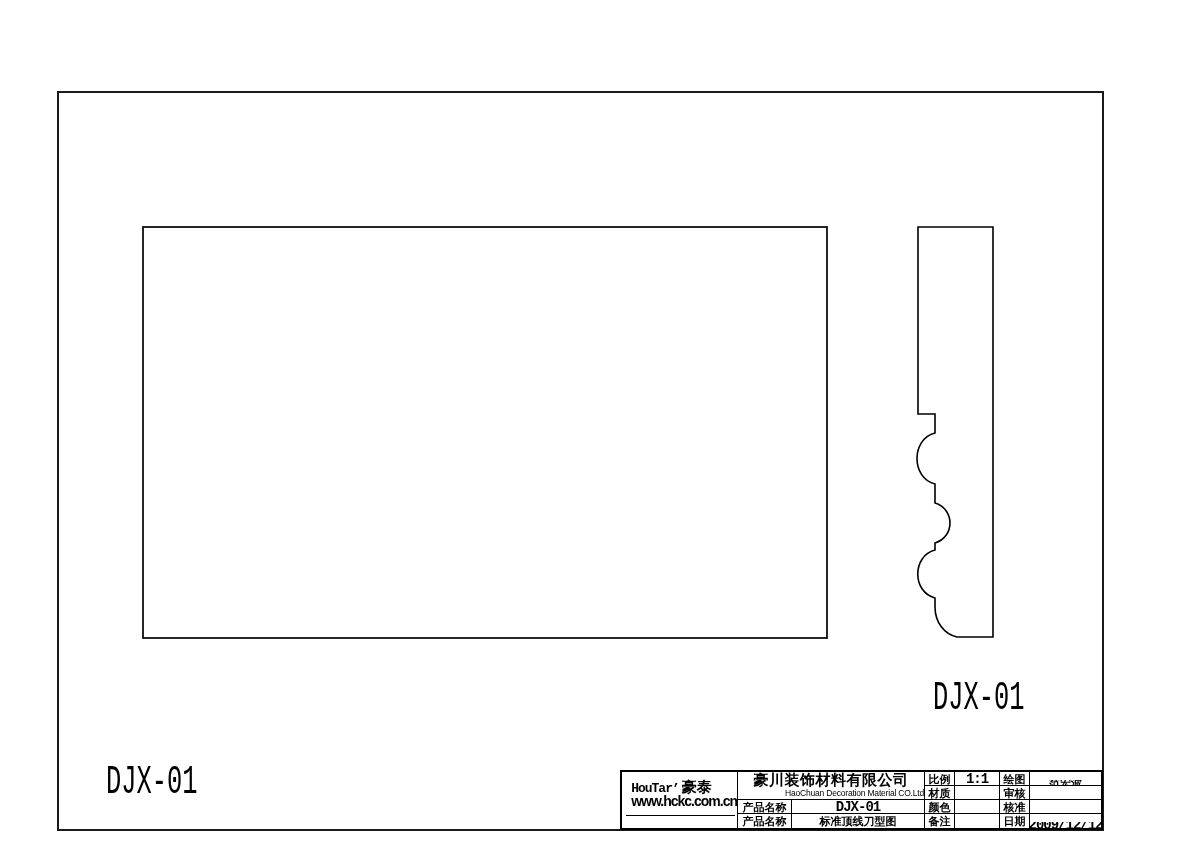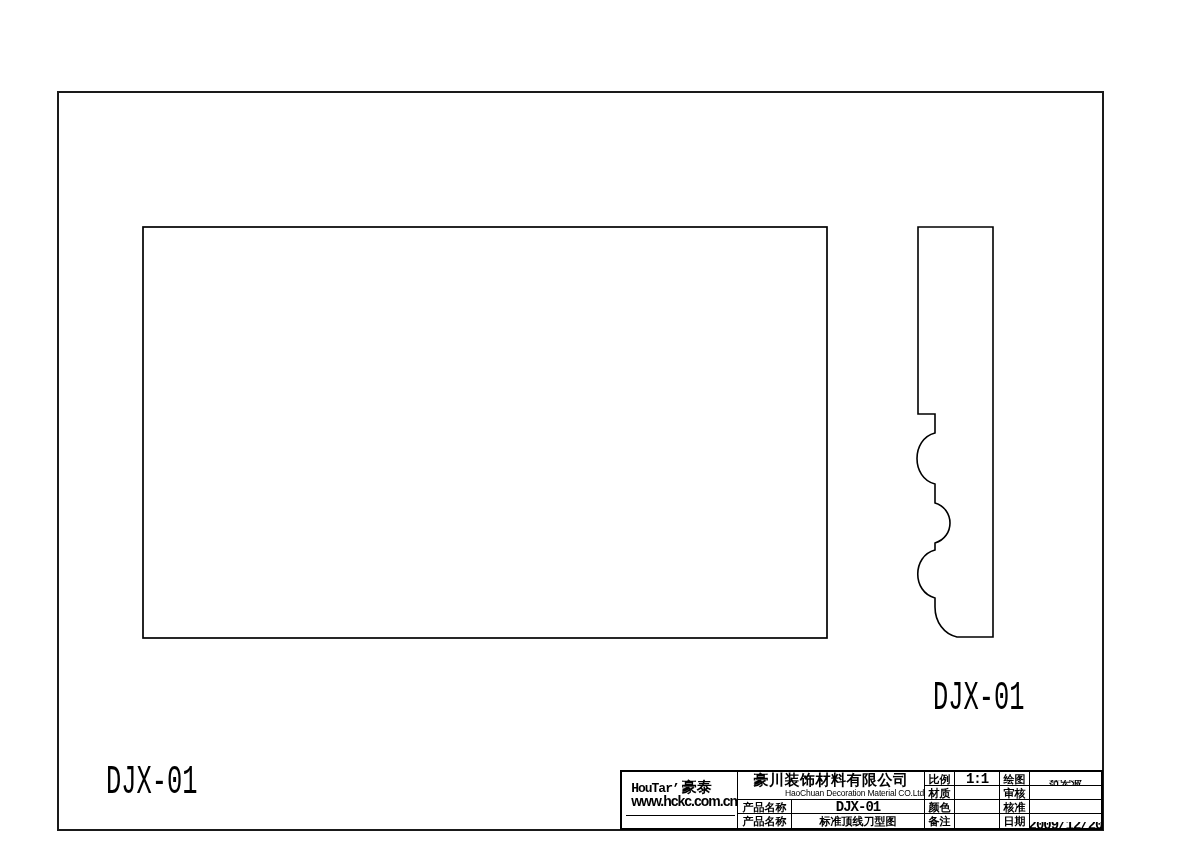--- a/index.html
+++ b/index.html
@@ -112,14 +112,14 @@
   <div class="tc nbb" style="grid-column:4;grid-row:4">备注</div>
   <div class="tc nbb" style="grid-column:5;grid-row:4"></div>
 
   <div class="tc" style="grid-column:6;grid-row:1">绘图</div>
   <div class="tc nbr" style="grid-column:7;grid-row:1">范宏波</div>
   <div class="tc" style="grid-column:6;grid-row:2">审核</div>
   <div class="tc nbr" style="grid-column:7;grid-row:2"></div>
   <div class="tc" style="grid-column:6;grid-row:3">核准</div>
   <div class="tc nbr" style="grid-column:7;grid-row:3"></div>
   <div class="tc nbb" style="grid-column:6;grid-row:4">日期</div>
-  <div class="tc nbr nbb val-mono" style="grid-column:7;grid-row:4">2009/12/20</div>
+  <div class="tc nbr nbb val-mono" style="grid-column:7;grid-row:4">2009/12/12</div>
 </div>
 
 </body></html>

